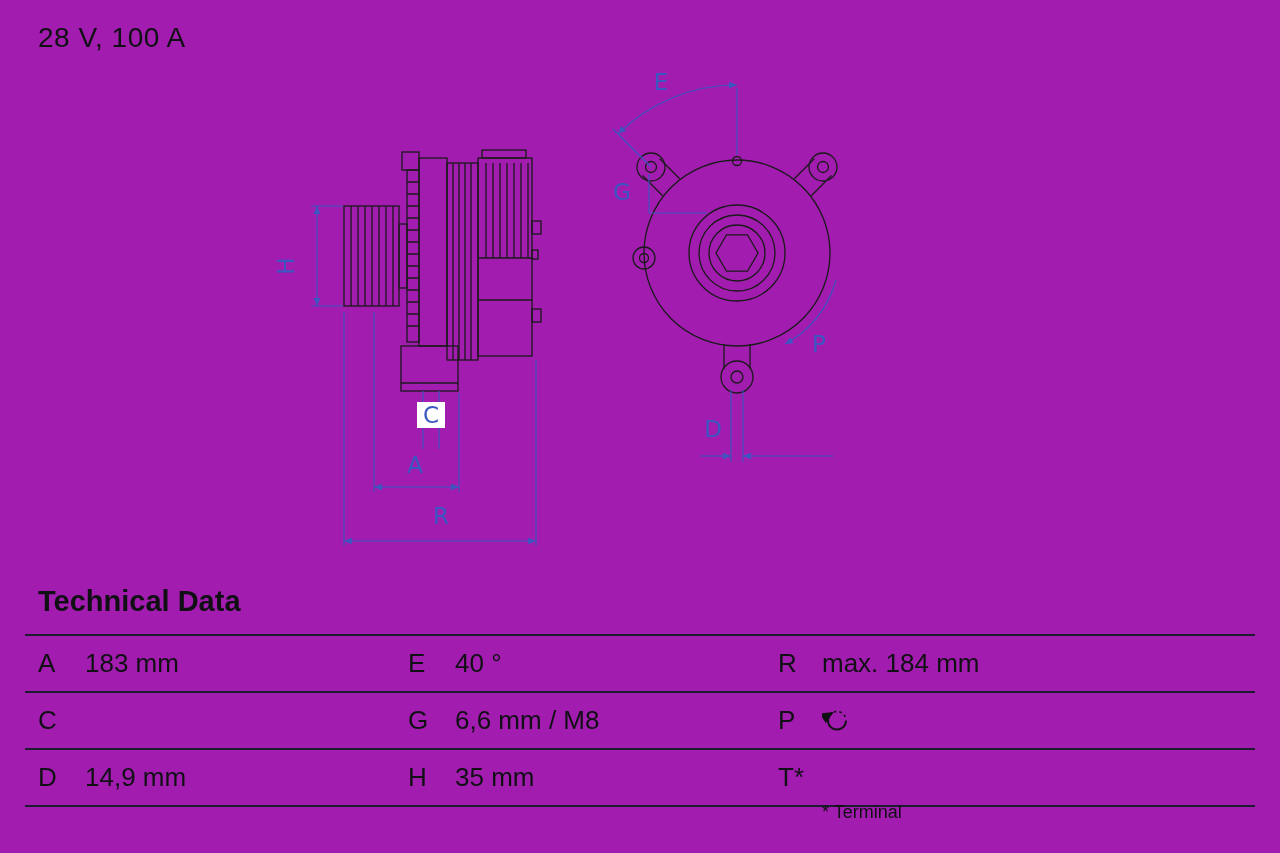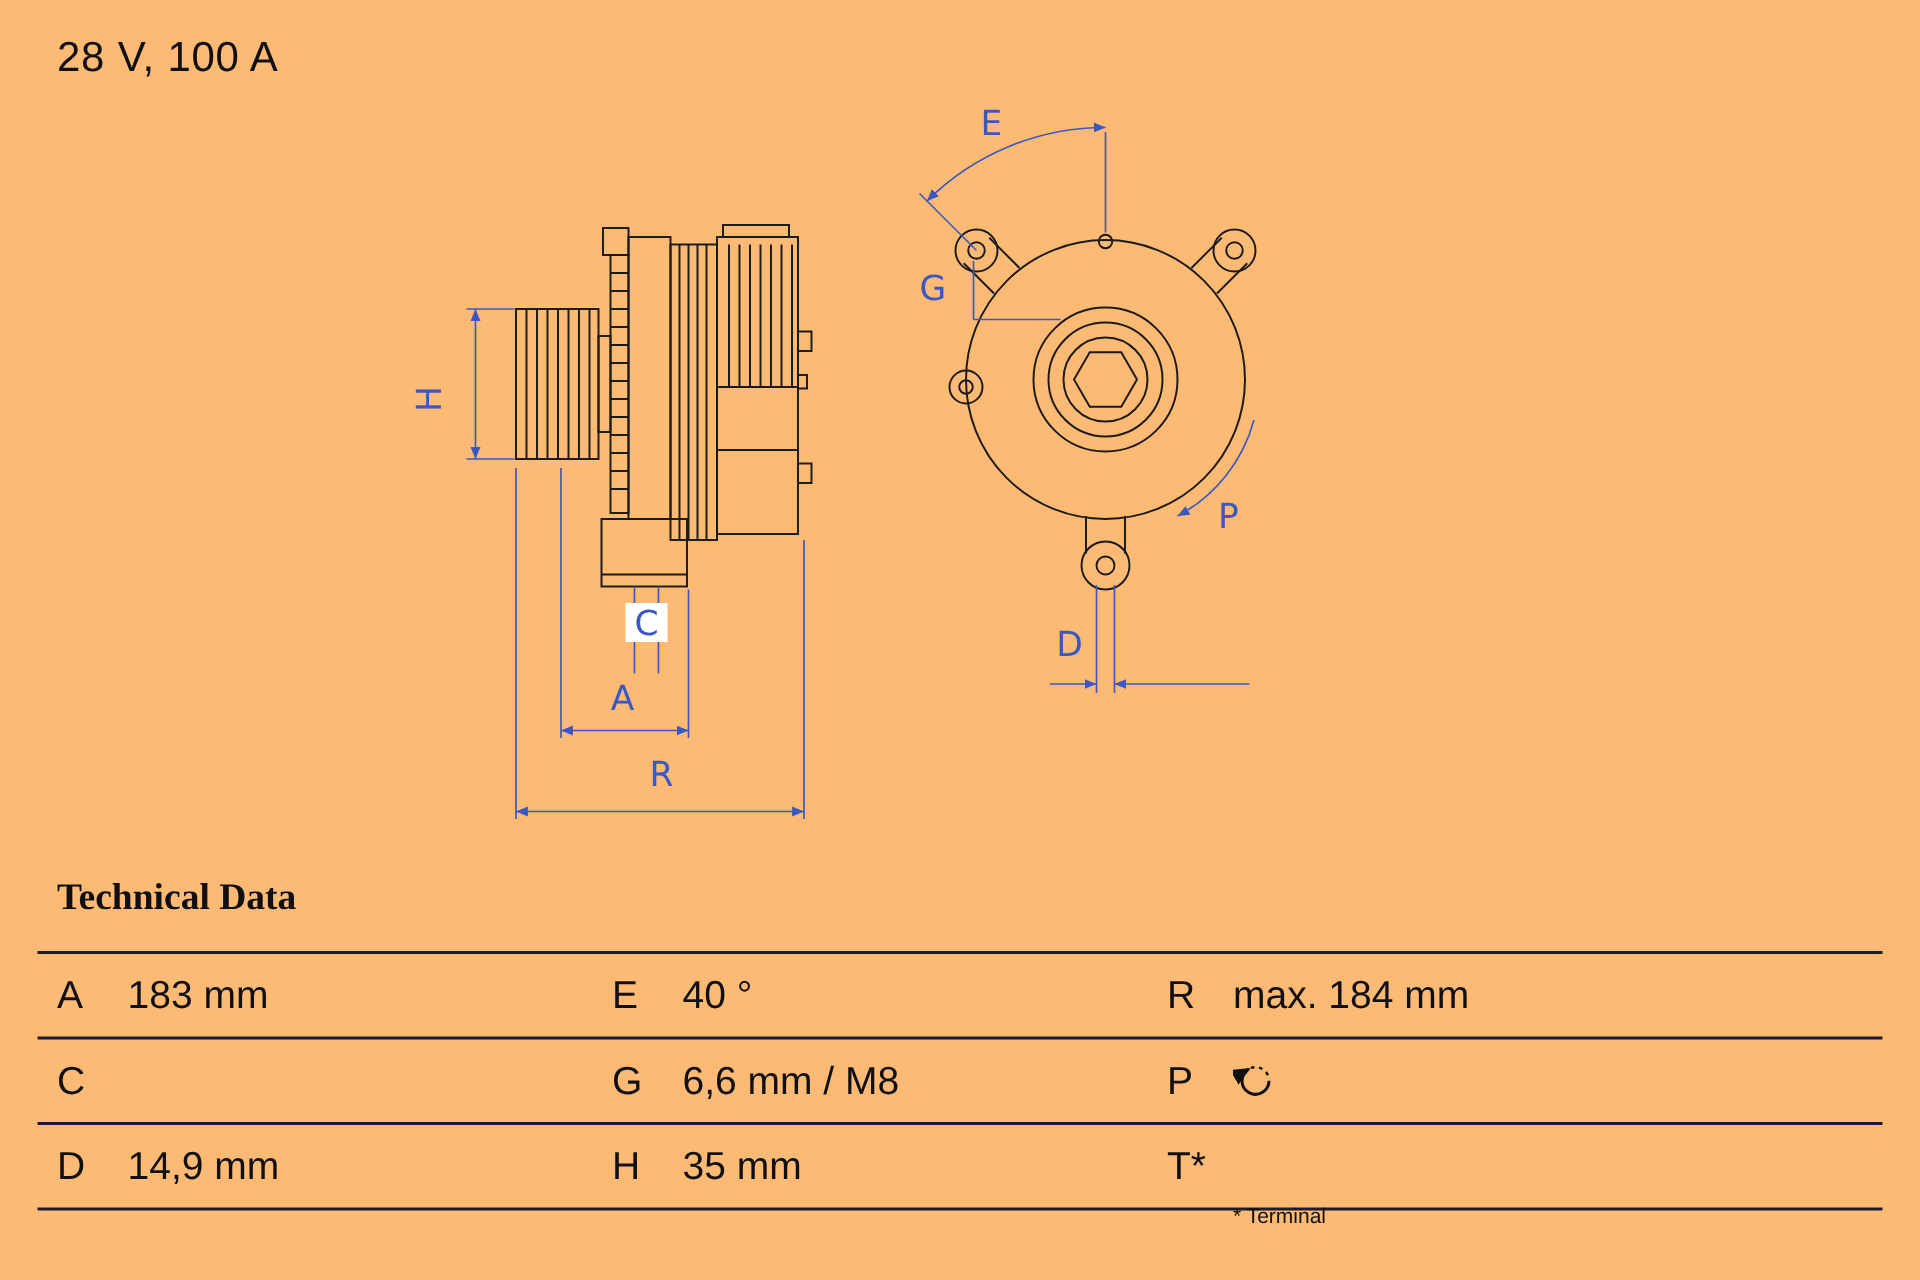--- a/index.html
+++ b/index.html
@@ -1,27 +1,27 @@
 <!DOCTYPE html>
 <html><head>
 <meta charset="utf-8">
 <style>
   html,body{margin:0;padding:0;background:#ffffff;}
-  .page{position:relative;width:1280px;height:853px;background:#fdba74;
+  .page{position:relative;width:1280px;height:853px;background:#a21caf;
         font-family:"Liberation Sans", sans-serif;color:#101014;overflow:hidden;}
   .rating{position:absolute;left:38px;top:22px;font-size:28px;letter-spacing:0.5px;}
   svg.drawing{position:absolute;left:0;top:0;}
-  .tech-title{position:absolute;left:38px;top:585px;font-size:25px;font-weight:bold;font-family:Liberation Serif, serif;}
+  .tech-title{position:absolute;left:38px;top:585px;font-size:29px;font-weight:bold;}
   .data-table{position:absolute;left:25px;top:634px;width:1230px;border-bottom:2px solid #1c1c30;}
   .row{display:grid;grid-template-columns:60px 323px 47px 323px 44px 433px;
        border-top:2px solid #1c1c30;height:55px;align-items:center;font-size:26px;}
   .k1{padding-left:13px;}
   .cell{white-space:nowrap;overflow:hidden;}
   .icon-cell{display:flex;align-items:center;}
-  .footnote{position:absolute;left:822px;top:802px;font-size:14px;}
+  .footnote{position:absolute;left:822px;top:802px;font-size:18px;}
 </style>
 </head>
 <body>
 
 <div class="page">
 
   <div class="rating">28 V, 100 A</div>
 
   <svg class="drawing" width="1280" height="590" viewBox="0 0 1280 590">
     <defs>

